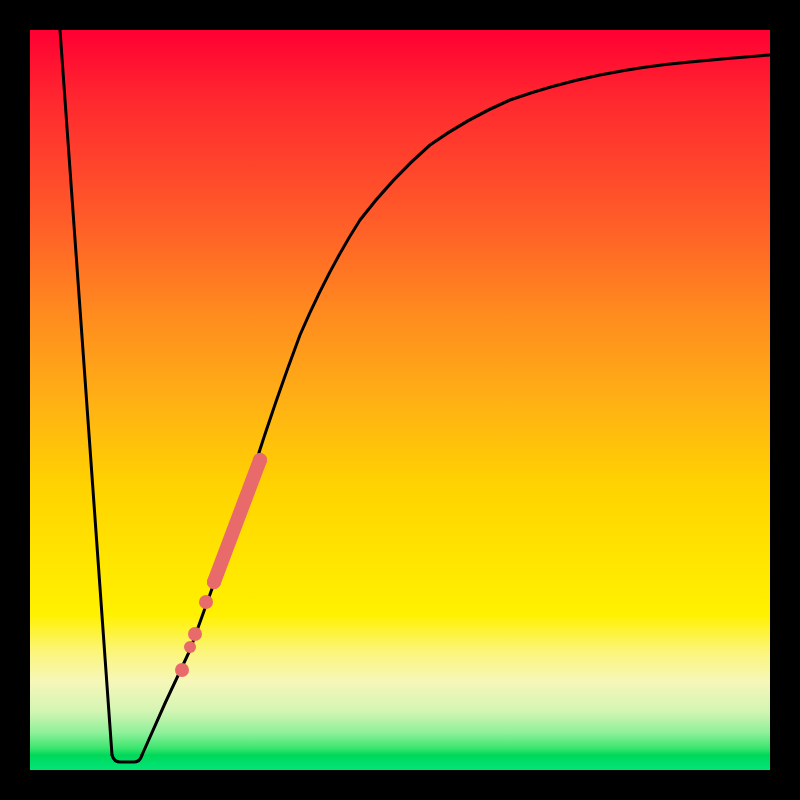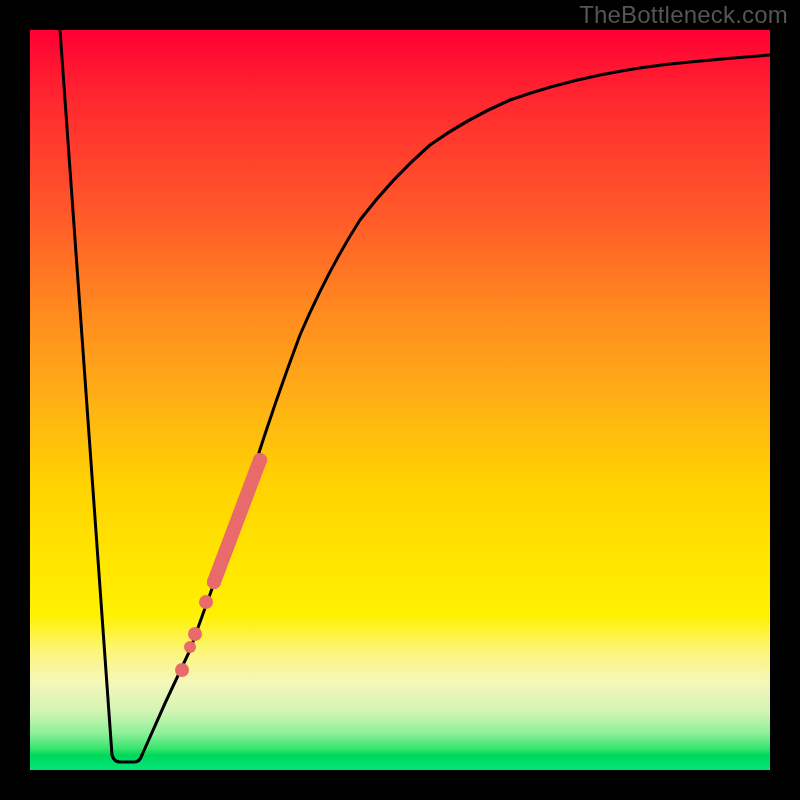--- a/index.html
+++ b/index.html
@@ -58,21 +58,20 @@
     top: 0;
     width: 740px;
     height: 740px;
     overflow: visible;
   }
 </style>
 </head>
 <body>
 
 <div class="frame">
-  <div class="watermark">TheBottleneck.com</div>
   <div class="plot-area">
     <svg class="curve" viewBox="0 0 740 740">
 
       <path d="M 30 0 L 82 725" stroke="#000" stroke-width="3" fill="none" stroke-linecap="round"></path>
 
       <path d="M 82 725 Q 84 732 90 732 L 104 732 Q 110 732 112 725" stroke="#000" stroke-width="3" fill="none" stroke-linecap="round"></path>
 
       <path d="M 112 725
                Q 135 672 160 620
                Q 188 543 215 467

